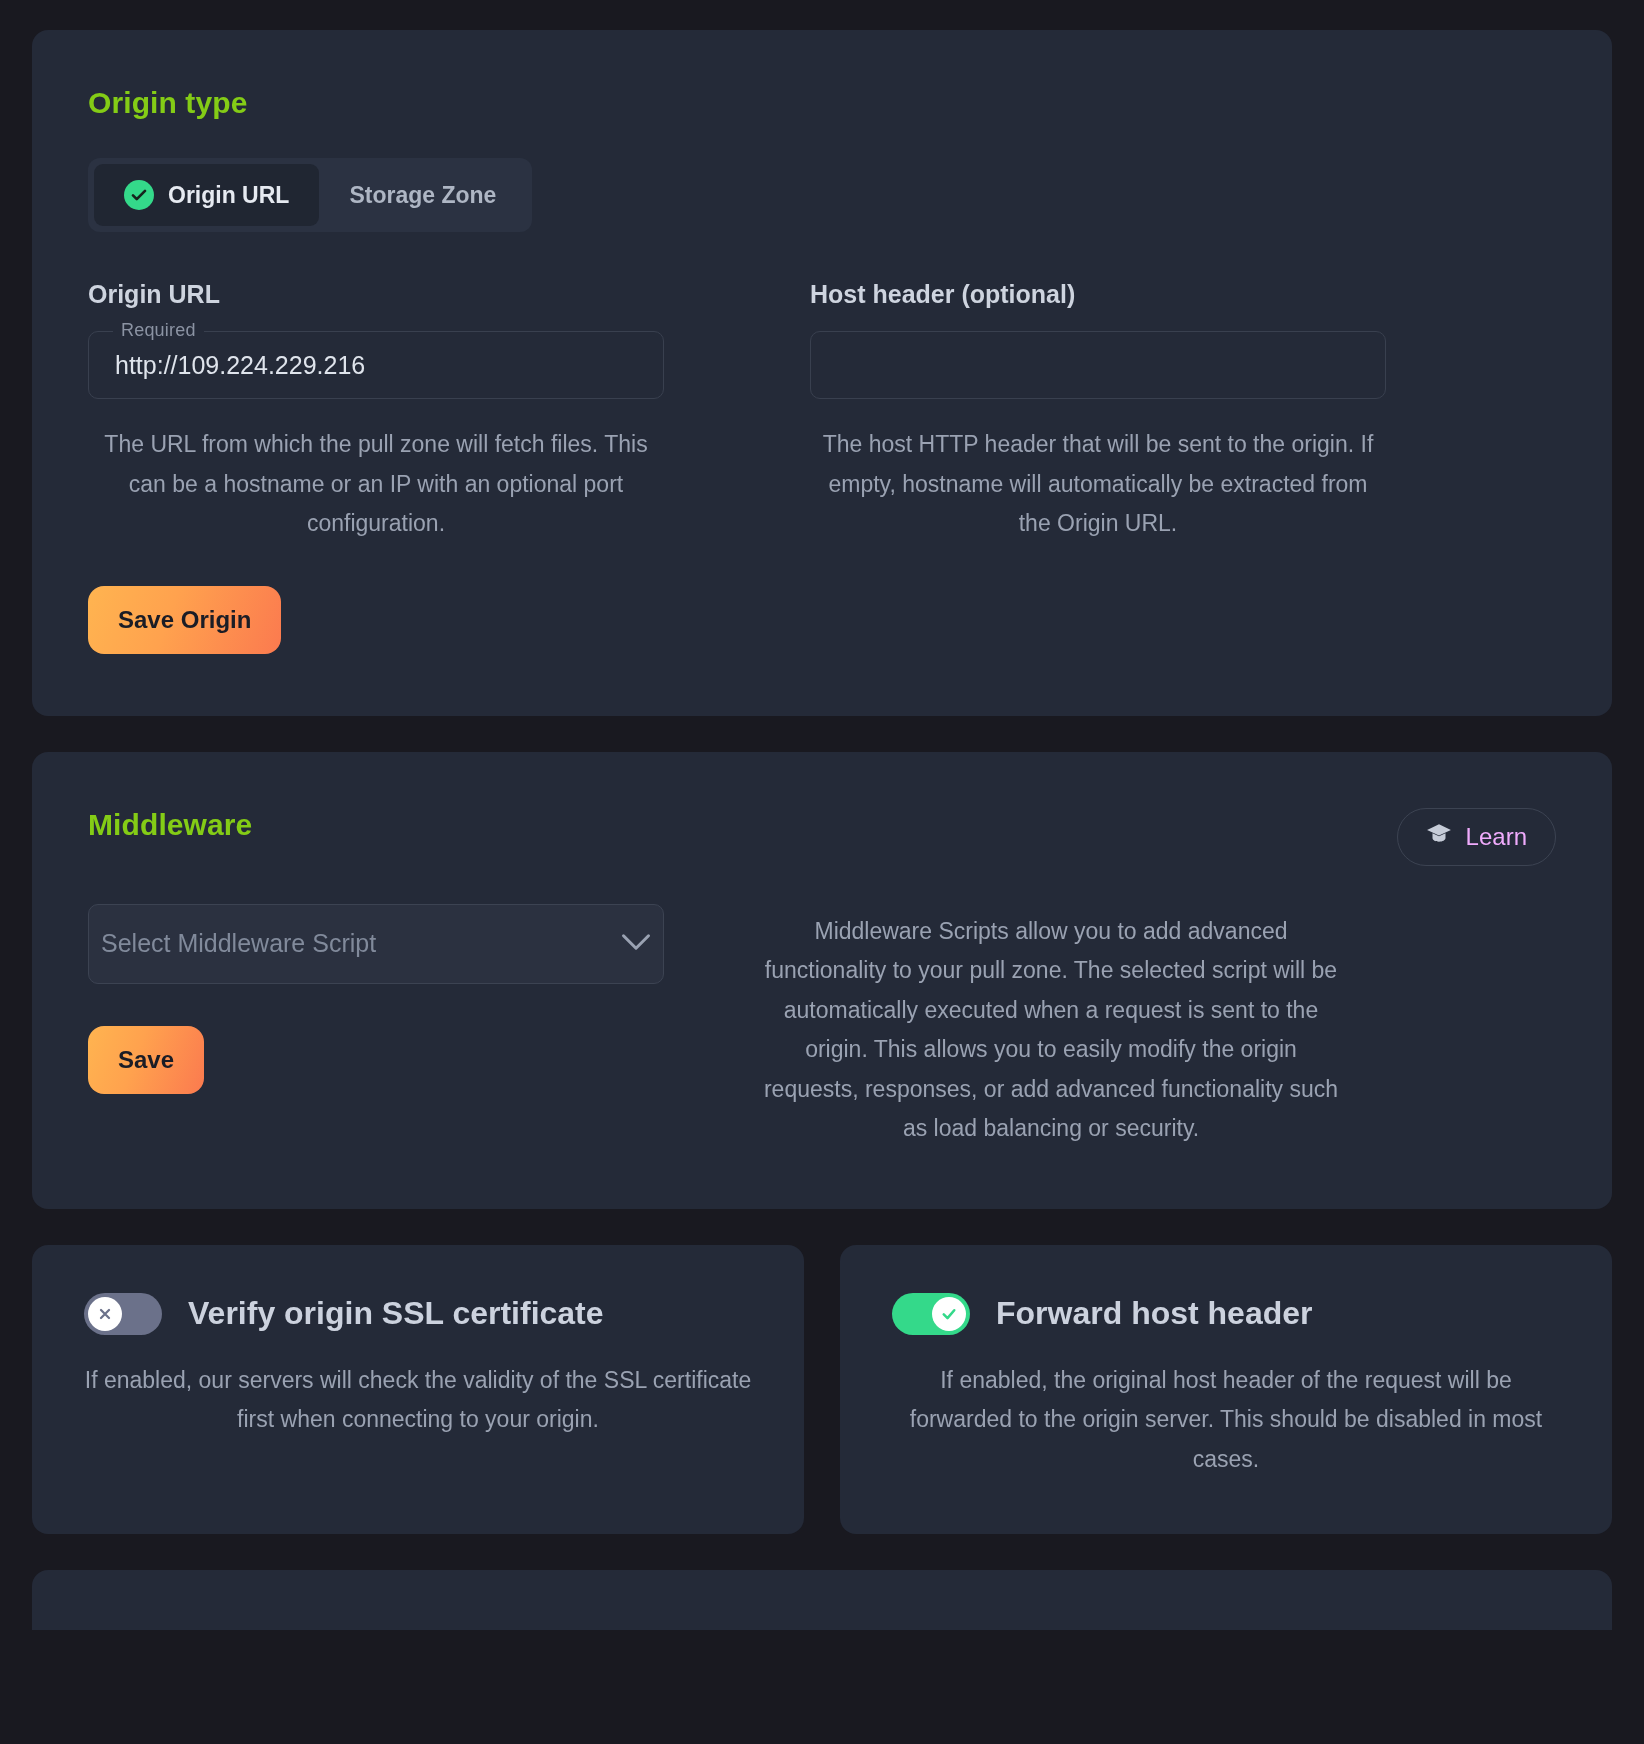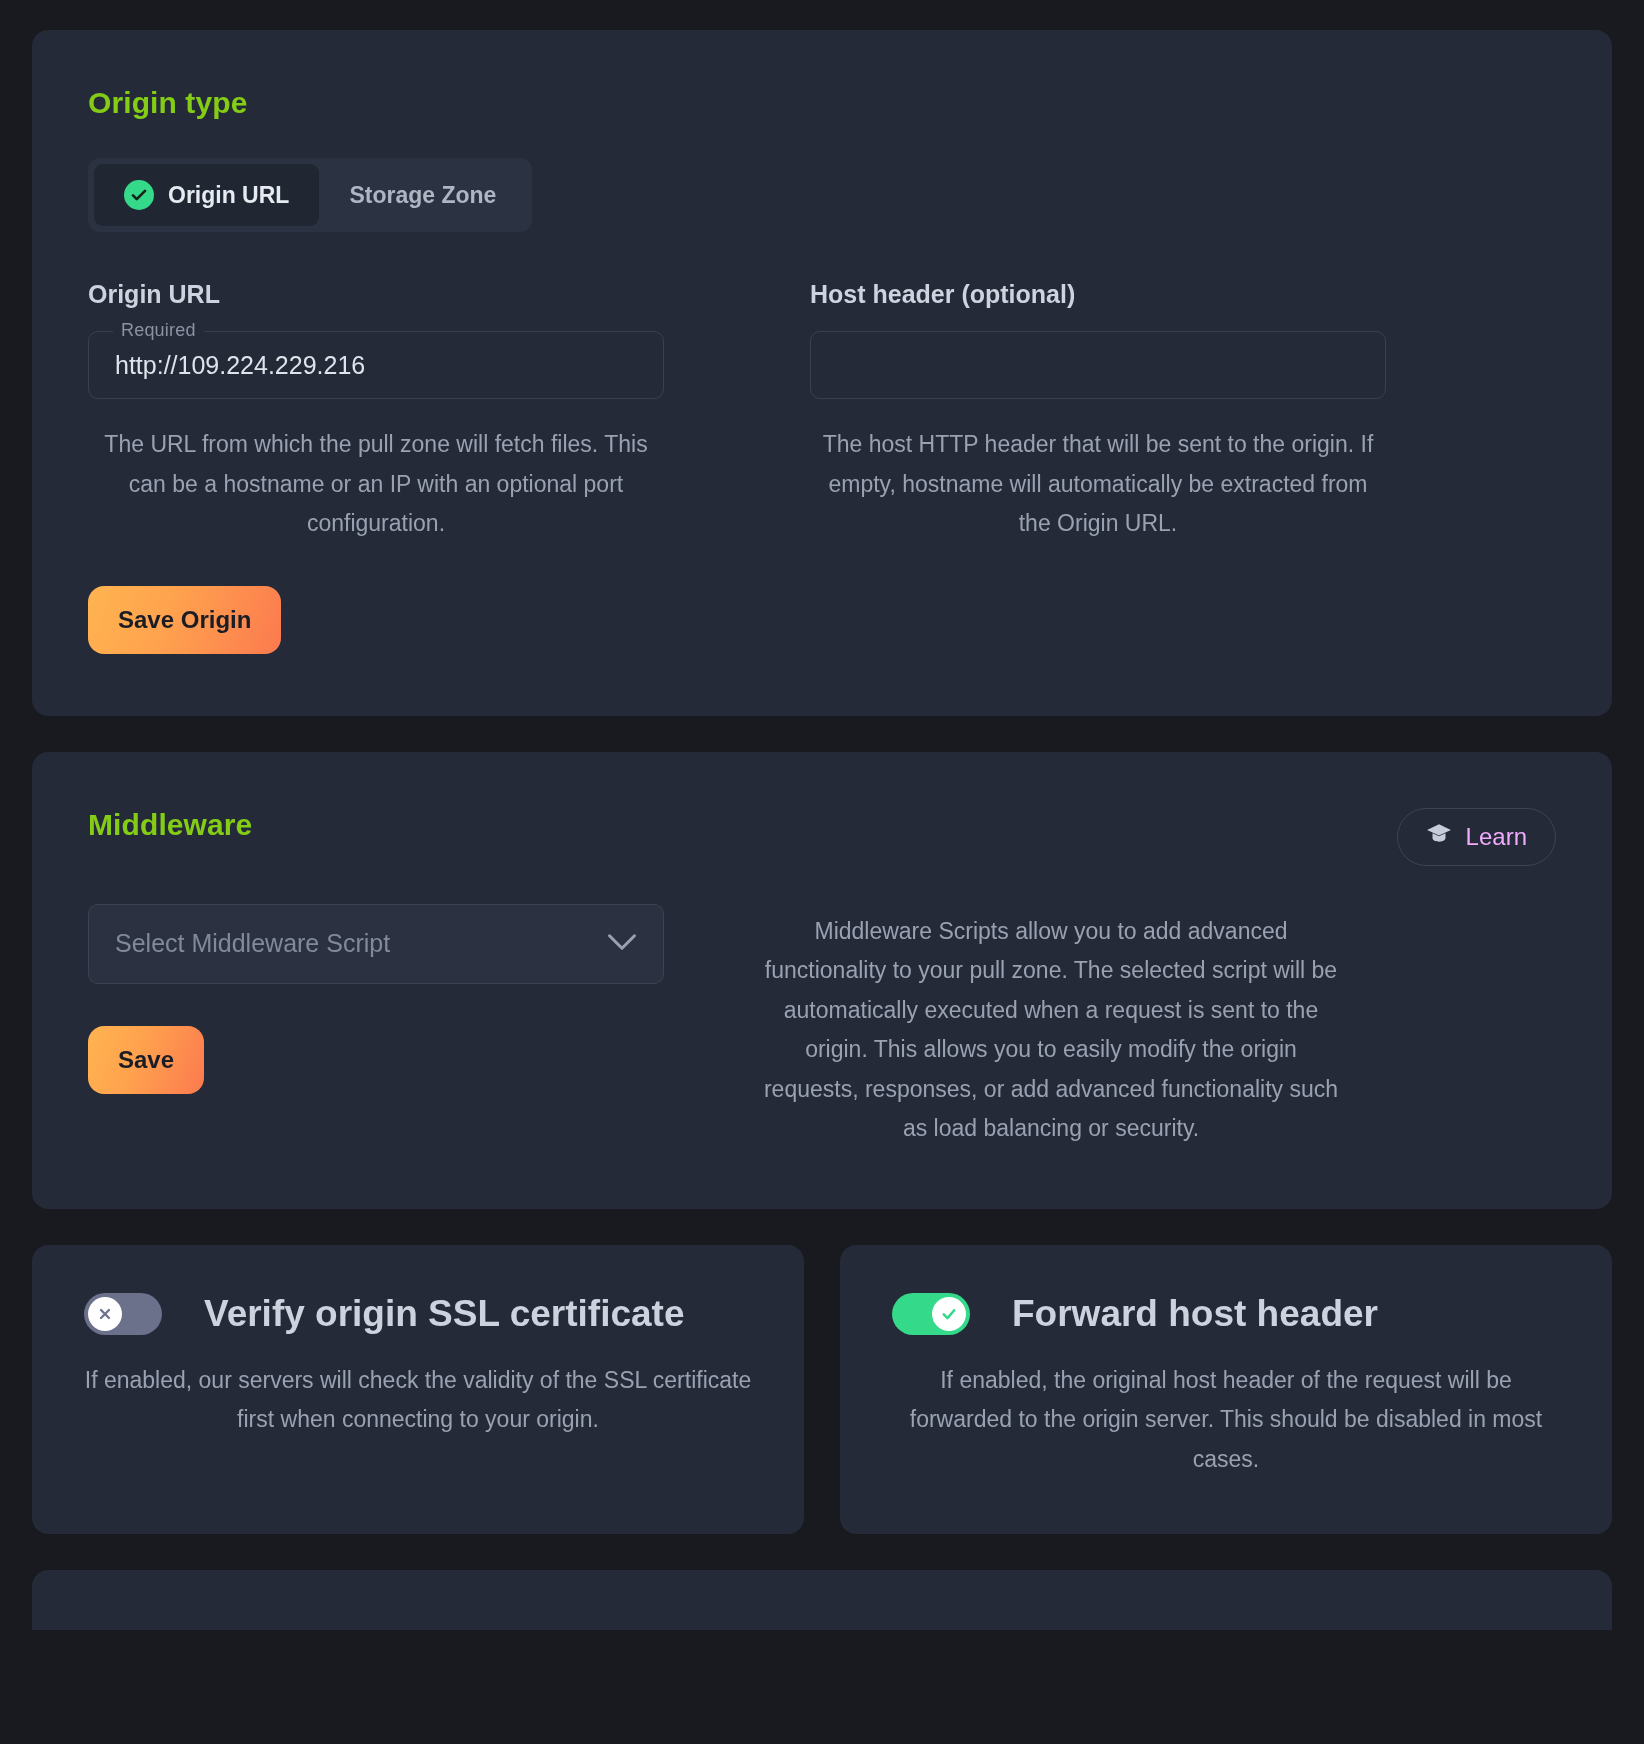--- a/index.html
+++ b/index.html
@@ -166,21 +166,21 @@
   .mid-right { width: 590px; }
 
   .select-box {
     height: 80px;
     border: 1px solid #3c4352;
     border-radius: 10px;
     background: #2b3140;
     display: flex;
     align-items: center;
     justify-content: space-between;
-    padding: 0 26px;
+    padding: 0 12px;
     cursor: pointer;
   }
   .select-placeholder {
     font-size: 25px;
     color: #818a9b;
   }
 
   
   .toggle-row {
     display: flex;
@@ -191,24 +191,23 @@
     flex: 1;
     padding: 48px 52px 54px 52px;
     margin-bottom: 0;
   }
   .toggle-head {
     display: flex;
     align-items: center;
     gap: 26px;
   }
   .toggle-title {
-    font-size: 37px;
+    font-size: 32px;
     font-weight: 700;
     color: #ccd2de;
-    margin-left: 16px;
   }
 
   .switch {
     width: 78px;
     height: 42px;
     border-radius: 21px;
     position: relative;
     flex: 0 0 auto;
     cursor: pointer;
   }

